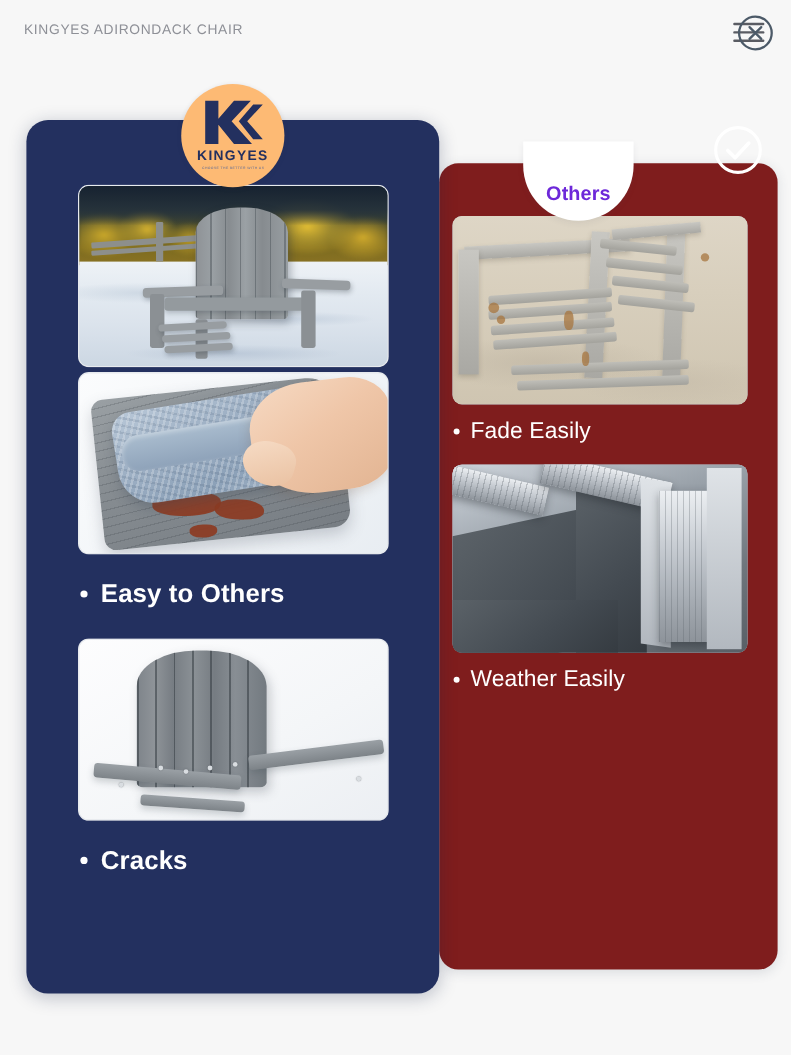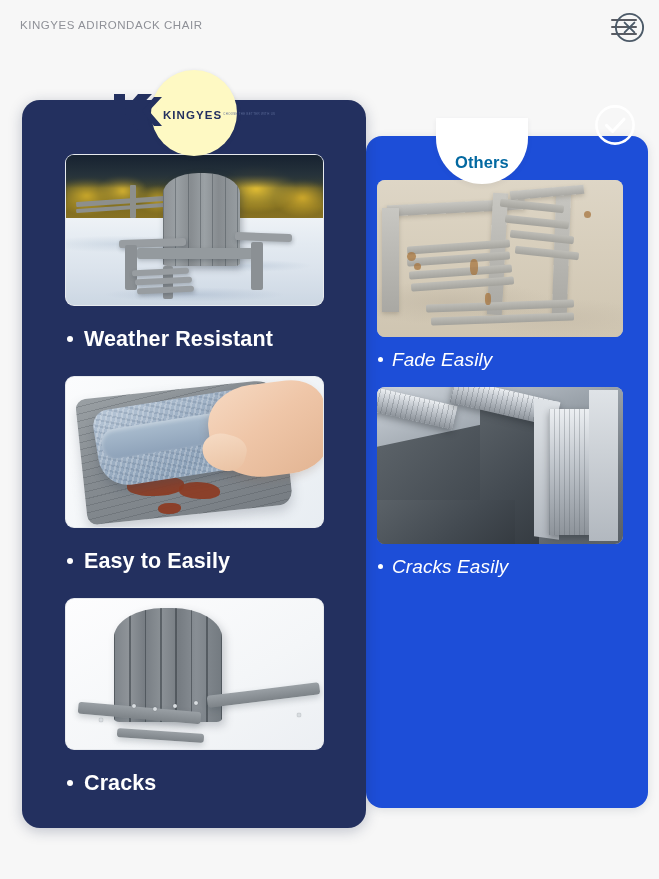--- a/index.html
+++ b/index.html
@@ -34,38 +34,37 @@
   .menu-icon span:last-child { margin-bottom: 0; }
 
   
   .stage { position: absolute; top: 0; left: 0; width: 659px; height: 879px; }
 
   
   .panel-others {
     position: absolute;
     left: 366px; top: 136px;
     width: 282px; height: 672px;
-    background: #1d4ed8;
+    background: #7f1d1d;
     border-radius: 16px;
     box-shadow: 0 2px 10px rgba(60,70,90,0.14);
     overflow: hidden;
-    font-style: italic;
   }
   .others-badge {
     position: absolute; left: 436px; top: 118px;
     width: 92px; height: 66px;
     background: #ffffff;
     border-radius: 0 0 46px 46px;
     display: flex; align-items: flex-end; justify-content: center;
     padding-bottom: 12px;
     z-index: 6;
     box-shadow: 0 2px 5px rgba(60,70,90,0.08);
   }
   .others-badge-label {
-    font-size: 16.5px; font-weight: 700; color: #0369a1;
+    font-size: 16.5px; font-weight: 700; color: #6d28d9;
     letter-spacing: 0.1px;
   }
   .close-icon {
     position: absolute; right: 14px; top: 12px;
     width: 31px; height: 31px; z-index: 7;
   }
 
   .others-list {
     position: absolute; left: 0; top: 44px;
     width: 268px;
@@ -99,24 +98,24 @@
     width: 344px; height: 728px;
     background: #23305f;
     border-radius: 18px;
     box-shadow: 0 3px 14px rgba(25,35,70,0.25);
     z-index: 4;
     overflow: hidden;
   }
   .brand-badge {
     position: absolute; left: 151px; top: 70px;
     width: 86px; height: 86px;
-    background: #fef9c3;
+    background: #fdba74;
     border-radius: 50%;
     z-index: 8;
-    display: flex; 
+    display: flex; flex-direction: column;
     align-items: center; justify-content: center;
     box-shadow: 0 1px 4px rgba(40,50,80,0.14);
   }
   .brand-k {
     position: relative;
     width: 52px; height: 38px;
     margin-top: -2px;
   }
   .brand-k svg { display: block; }
   .brand-name {
@@ -431,21 +430,21 @@
             <div class="plank" style="left:-4%;top:6%;width:36%;height:15%;transform:rotate(13deg);"></div>
             <div class="plank" style="left:30%;top:2%;width:44%;height:16%;transform:rotate(13deg);"></div>
             <div class="edge" style="left:64%;top:8%;width:10%;height:88%;transform:skewY(8deg);"></div>
             <div class="plank" style="left:70%;top:14%;width:18%;height:80%;"></div>
             <div class="edge" style="left:86%;top:2%;width:12%;height:96%;"></div>
             <div class="dark" style="left:0;top:72%;width:56%;height:28%;"></div>
           </div>
         </div>
         <div class="others-label">
           <span class="bullet"></span>
-          <span>Cracks Easily</span>
+          <span>Weather Easily</span>
         </div>
       </div>
 
     </div>
   </div>
 
   <div class="others-badge">
     <span class="others-badge-label">Others</span>
   </div>
   <div class="close-icon">
@@ -476,42 +475,38 @@
             <div class="chair-arm" style="left:66%;top:52%;width:22%;height:5%;transform:rotate(2deg);"></div>
             <div class="chair-seat" style="left:28%;top:62%;width:46%;height:7%;"></div>
             <div class="chair-leg" style="left:23%;top:60%;width:5%;height:30%;"></div>
             <div class="chair-leg" style="left:72%;top:58%;width:5%;height:32%;"></div>
             <div class="chair-leg" style="left:38%;top:74%;width:4%;height:22%;"></div>
             <div class="chair-arm" style="left:26%;top:76%;width:22%;height:4%;transform:rotate(-3deg);"></div>
             <div class="chair-arm" style="left:27%;top:82%;width:22%;height:4%;transform:rotate(-3deg);"></div>
             <div class="chair-arm" style="left:28%;top:88%;width:22%;height:4%;transform:rotate(-3deg);"></div>
           </div>
         </div>
-        <div class="kingyes-label">
-          <span class="bullet"></span>
-          <span>Weather Resistant</span>
-        </div>
       </div>
 
       <div class="kingyes-item">
         <div class="kingyes-photo">
           <div class="scene sc-wipe">
             <div class="surface"></div>
             <div class="stain" style="left:24%;top:66%;width:22%;height:13%;"></div>
             <div class="stain" style="left:44%;top:70%;width:16%;height:11%;border-radius:42% 56% 38% 50%;"></div>
             <div class="stain" style="left:36%;top:84%;width:9%;height:7%;"></div>
             <div class="towel"></div>
             <div class="towel-fold"></div>
             <div class="hand"></div>
             <div class="thumb"></div>
           </div>
         </div>
         <div class="kingyes-label">
           <span class="bullet"></span>
-          <span>Easy to Easily</span>
+          <span>Easy to Others</span>
         </div>
       </div>
 
       <div class="kingyes-item">
         <div class="kingyes-photo">
           <div class="scene sc-closeup">
             <div class="fan"></div>
             <div class="armL"></div>
             <div class="armR"></div>
             <div class="screw" style="left:26%;top:70%;"></div>

